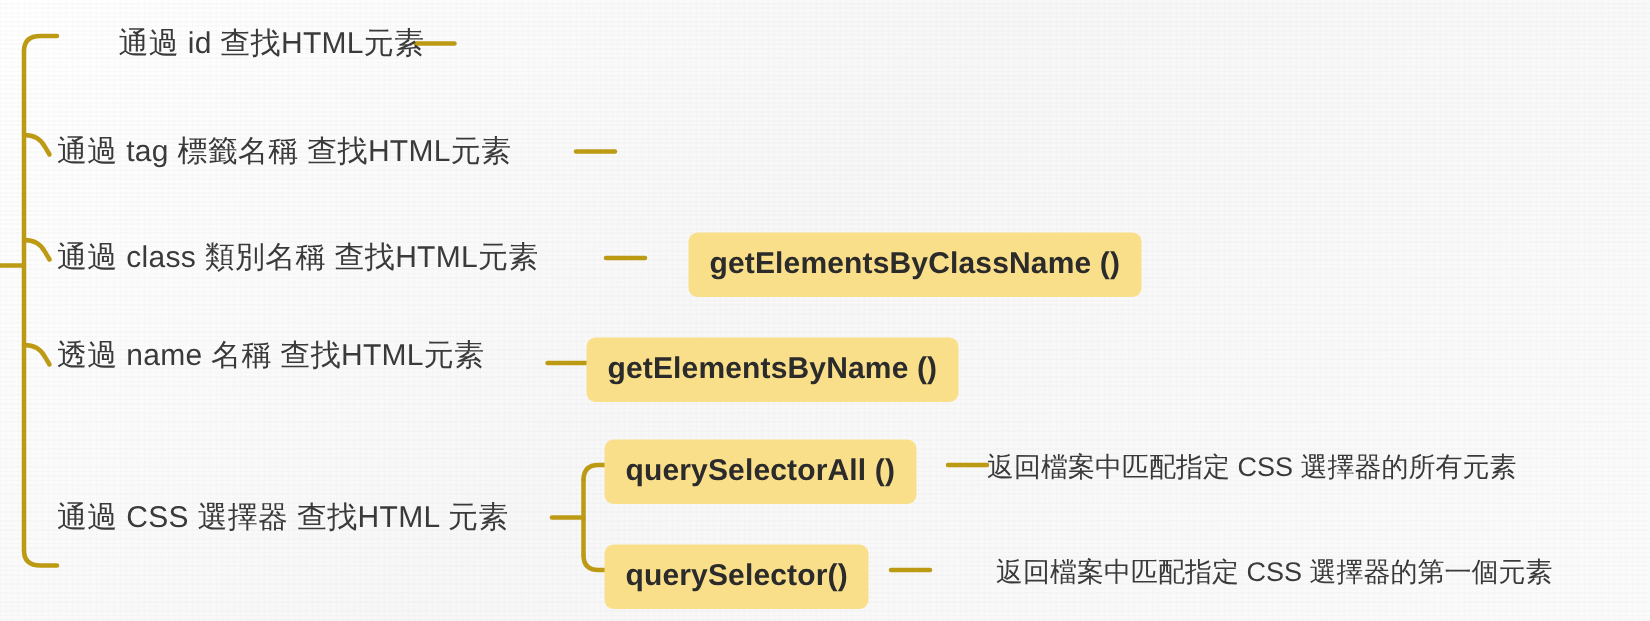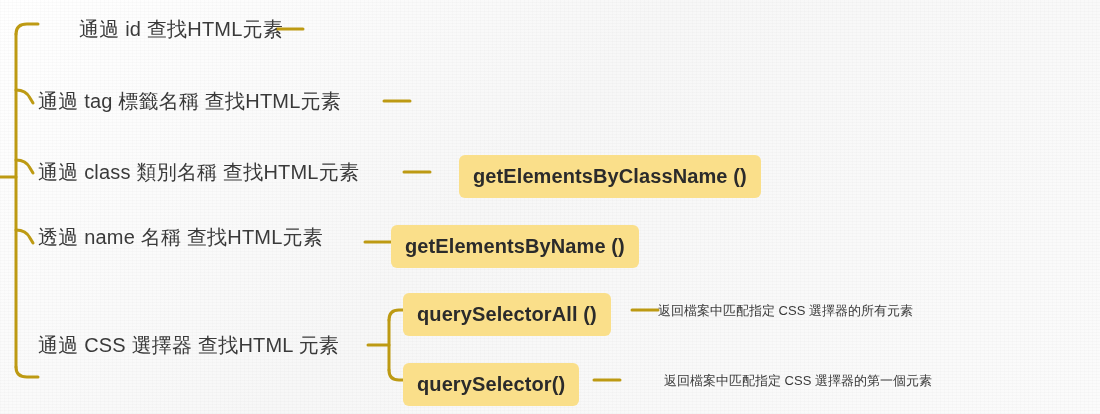--- a/index.html
+++ b/index.html
@@ -53,21 +53,21 @@
     line-height: 26px;
     font-weight: 600;
     white-space: nowrap;
     padding: 8px 14px 9px 14px;
     box-sizing: border-box;
     letter-spacing: 0.1px;
   }
   .desc-label {
     position: absolute;
     color: #3a3a3a;
-    font-size: 13px;
+    font-size: 18px;
     line-height: 26px;
     white-space: nowrap;
     text-align: right;
   }
 </style>
 </head>
 <body>
 
 <div id="paper-texture"></div>
 

